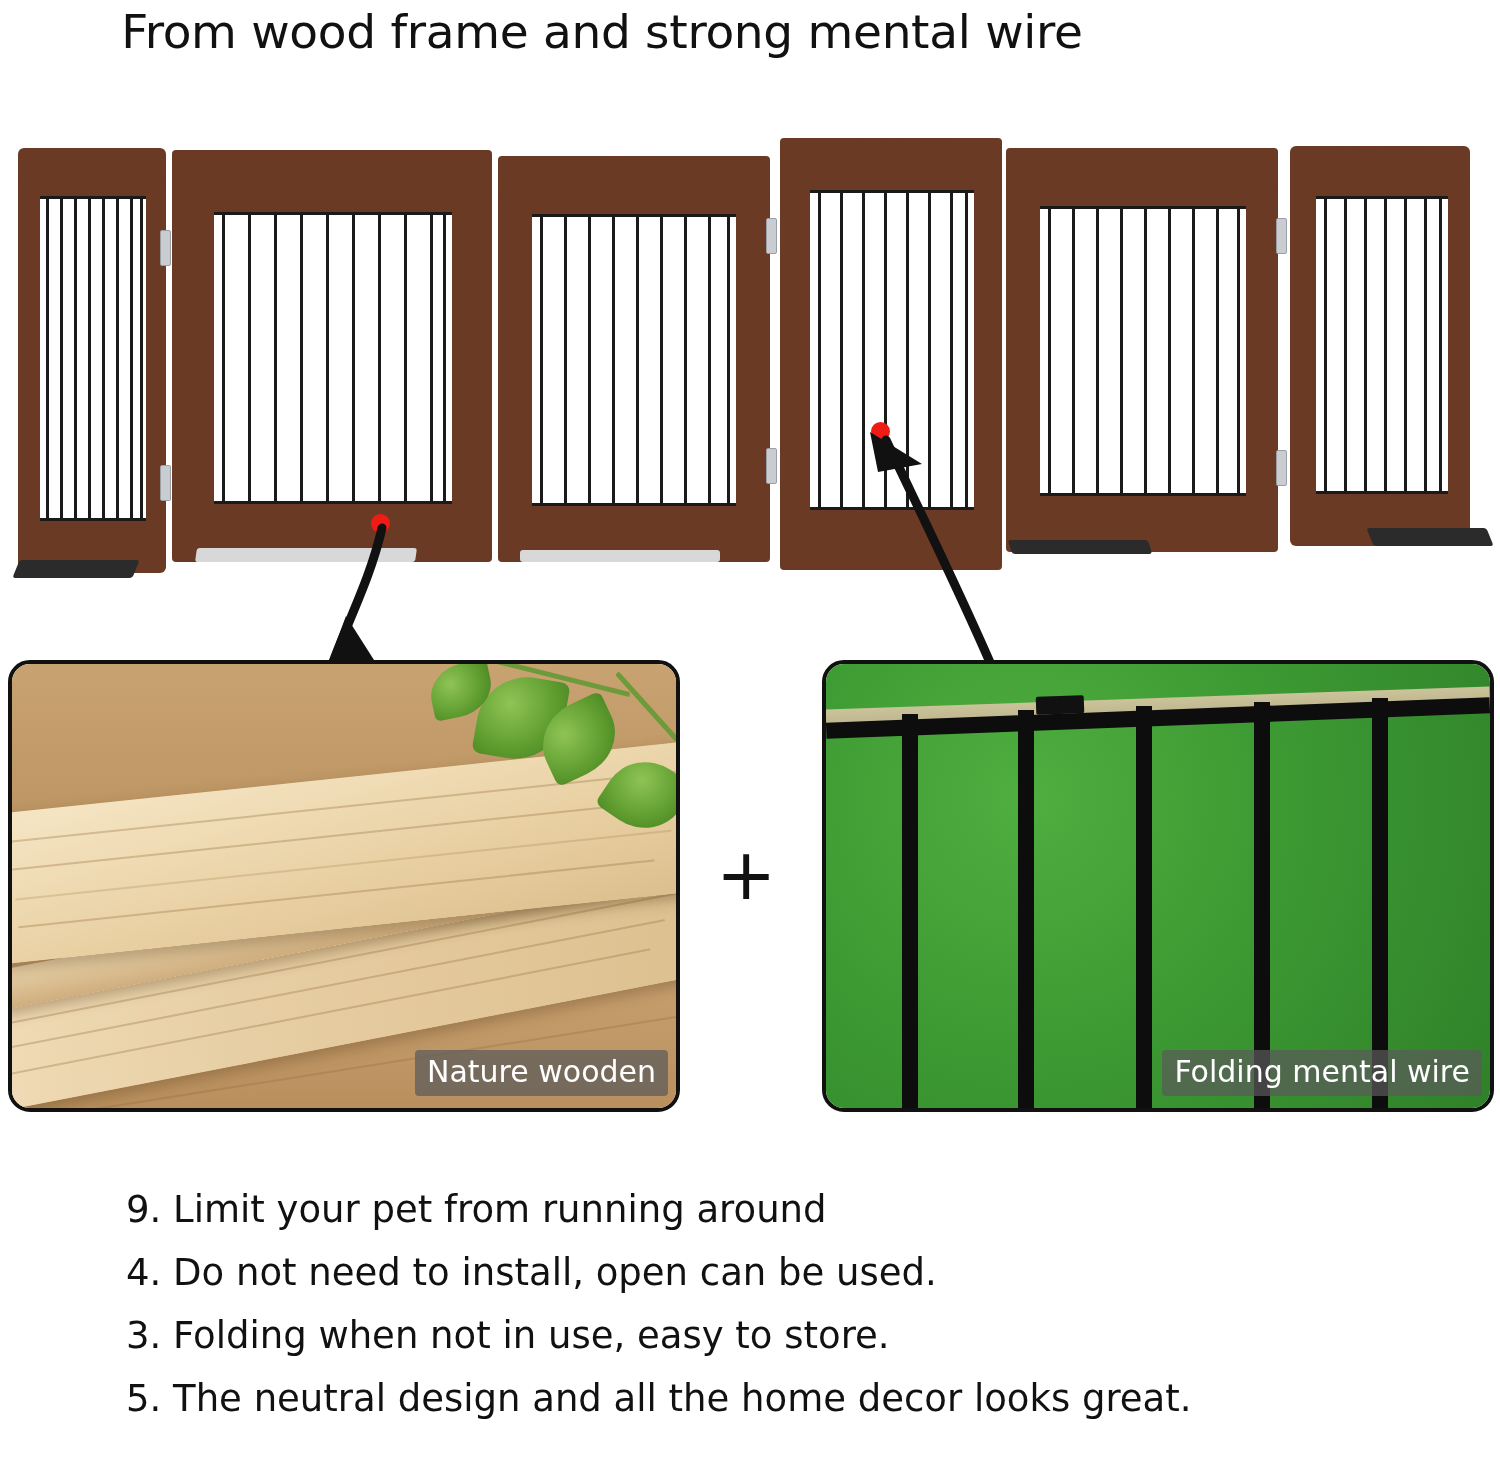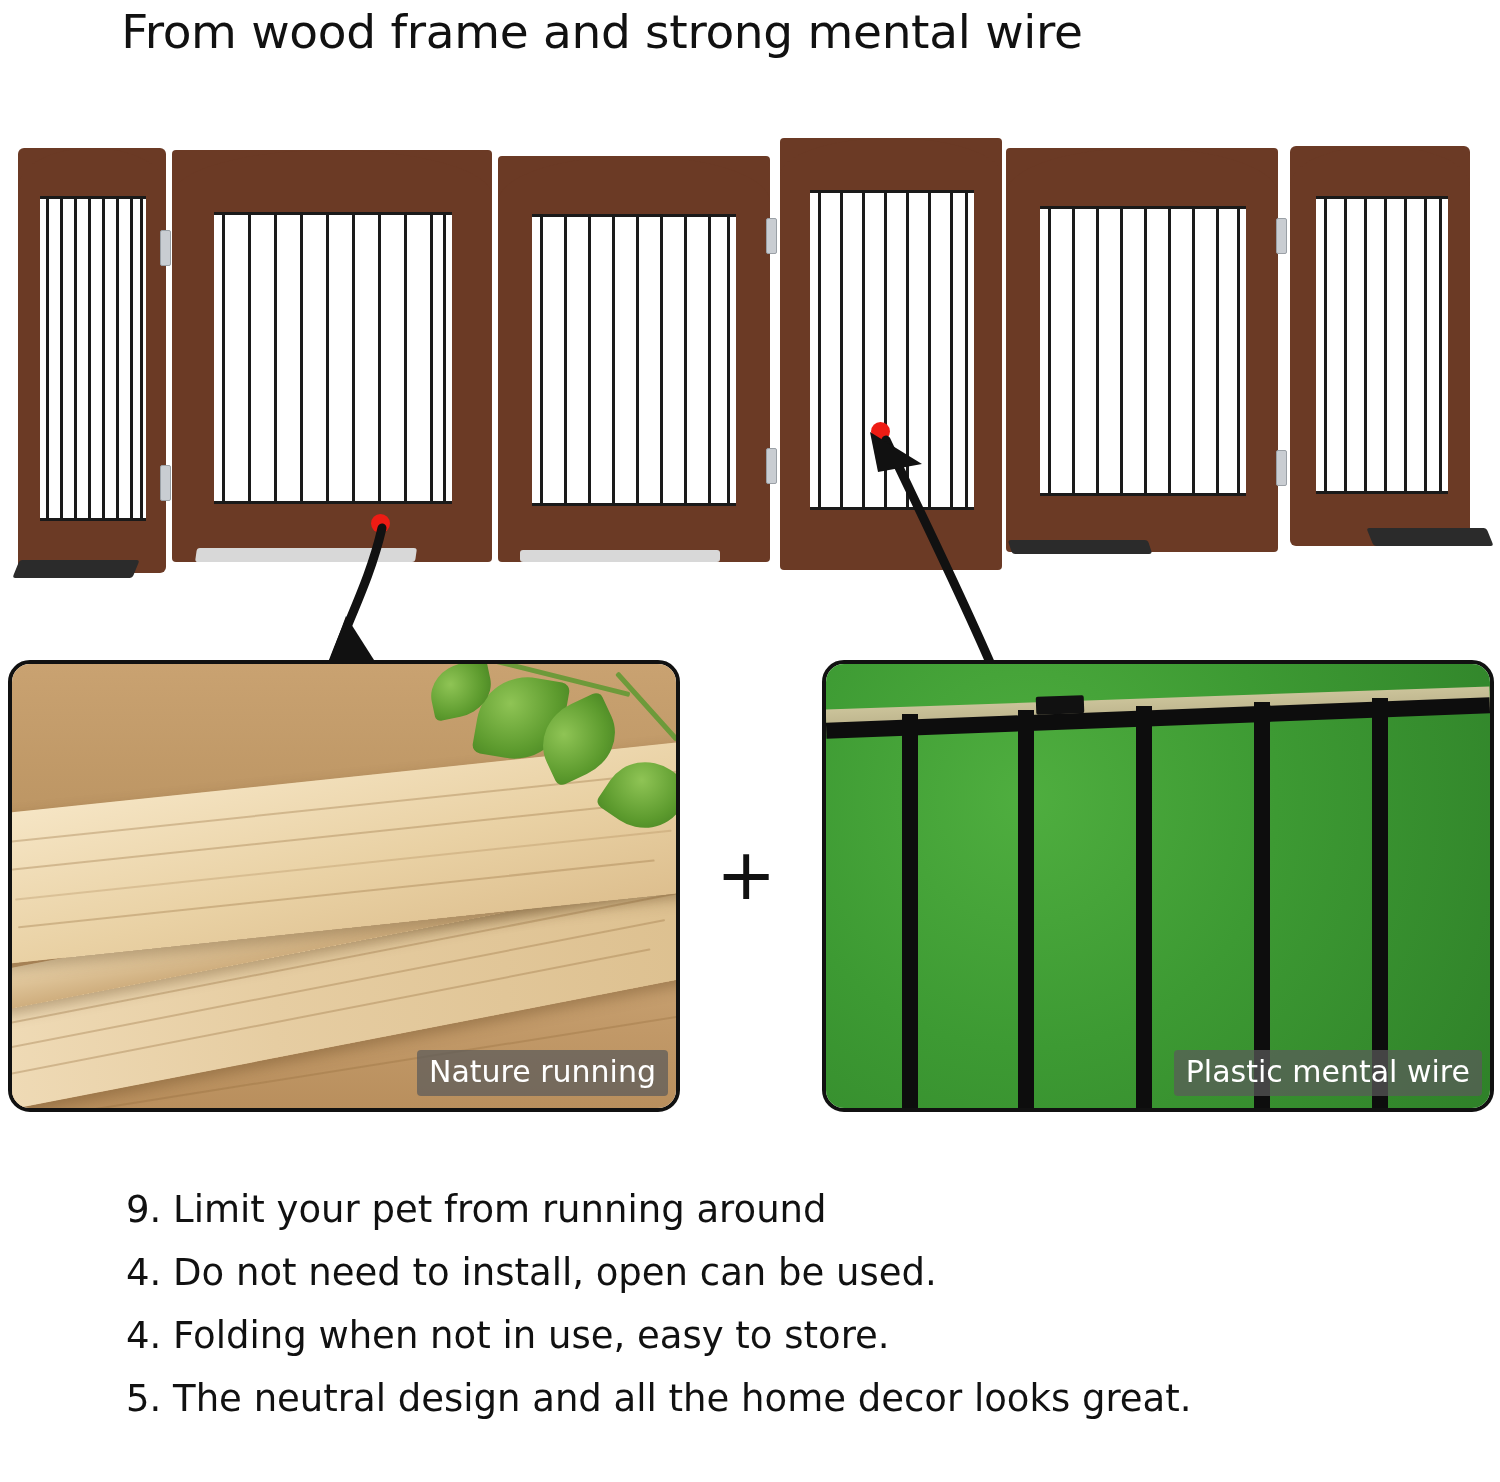--- a/index.html
+++ b/index.html
@@ -375,40 +375,40 @@
     <div class="grain" style="left:30px; top:114px; width:640px;"></div>
   </div>
 
   <div class="stem" style="left:470px; top:10px; width:150px; height:5px; transform:rotate(14deg);"></div>
   <div class="stem" style="left:590px; top:40px; width:90px; height:5px; transform:rotate(48deg);"></div>
   <div class="leaf" style="left:466px; top:12px; width:86px; height:84px; transform:rotate(10deg);"></div>
   <div class="leaf" style="left:528px; top:40px; width:78px; height:70px; transform:rotate(-25deg);"></div>
   <div class="leaf" style="left:596px; top:96px; width:74px; height:70px; transform:rotate(34deg);"></div>
   <div class="leaf" style="left:418px; top:0px; width:62px; height:52px; transform:rotate(-12deg);"></div>
 
-  <div class="card-caption">Nature running</div>
+  <div class="card-caption">Nature wooden</div>
 </div>
 
 <div class="plus-sign">+</div>
 
 <div class="detail-card" style="left:822px; top:660px; width:672px; height:452px;">
   <div class="grass-bg"></div>
 
   <div class="ground-strip" style="top:34px; height:26px; transform:rotate(-2deg);"></div>
 
   <div class="bar-h" style="top:46px; height:16px; transform:rotate(-2.2deg);"></div>
   <div class="bar-cap" style="left:210px; top:32px; width:48px; height:18px; transform:rotate(-2deg);"></div>
 
   <div class="bar-v" style="left:76px; width:16px; top:50px;"></div>
   <div class="bar-v" style="left:192px; width:16px; top:46px;"></div>
   <div class="bar-v" style="left:310px; width:16px; top:42px;"></div>
   <div class="bar-v" style="left:428px; width:16px; top:38px;"></div>
   <div class="bar-v" style="left:546px; width:16px; top:34px;"></div>
 
-  <div class="card-caption">Plastic mental wire</div>
+  <div class="card-caption">Folding mental wire</div>
 </div>
 
 <div class="bullets">
   <div class="bullet">9. Limit your pet from running around</div>
   <div class="bullet">4. Do not need to install, open can be used.</div>
-  <div class="bullet">4. Folding when not in use, easy to store.</div>
+  <div class="bullet">3. Folding when not in use, easy to store.</div>
   <div class="bullet">5. The neutral design and all the home decor looks great.</div>
 </div>
 
 </body></html>

